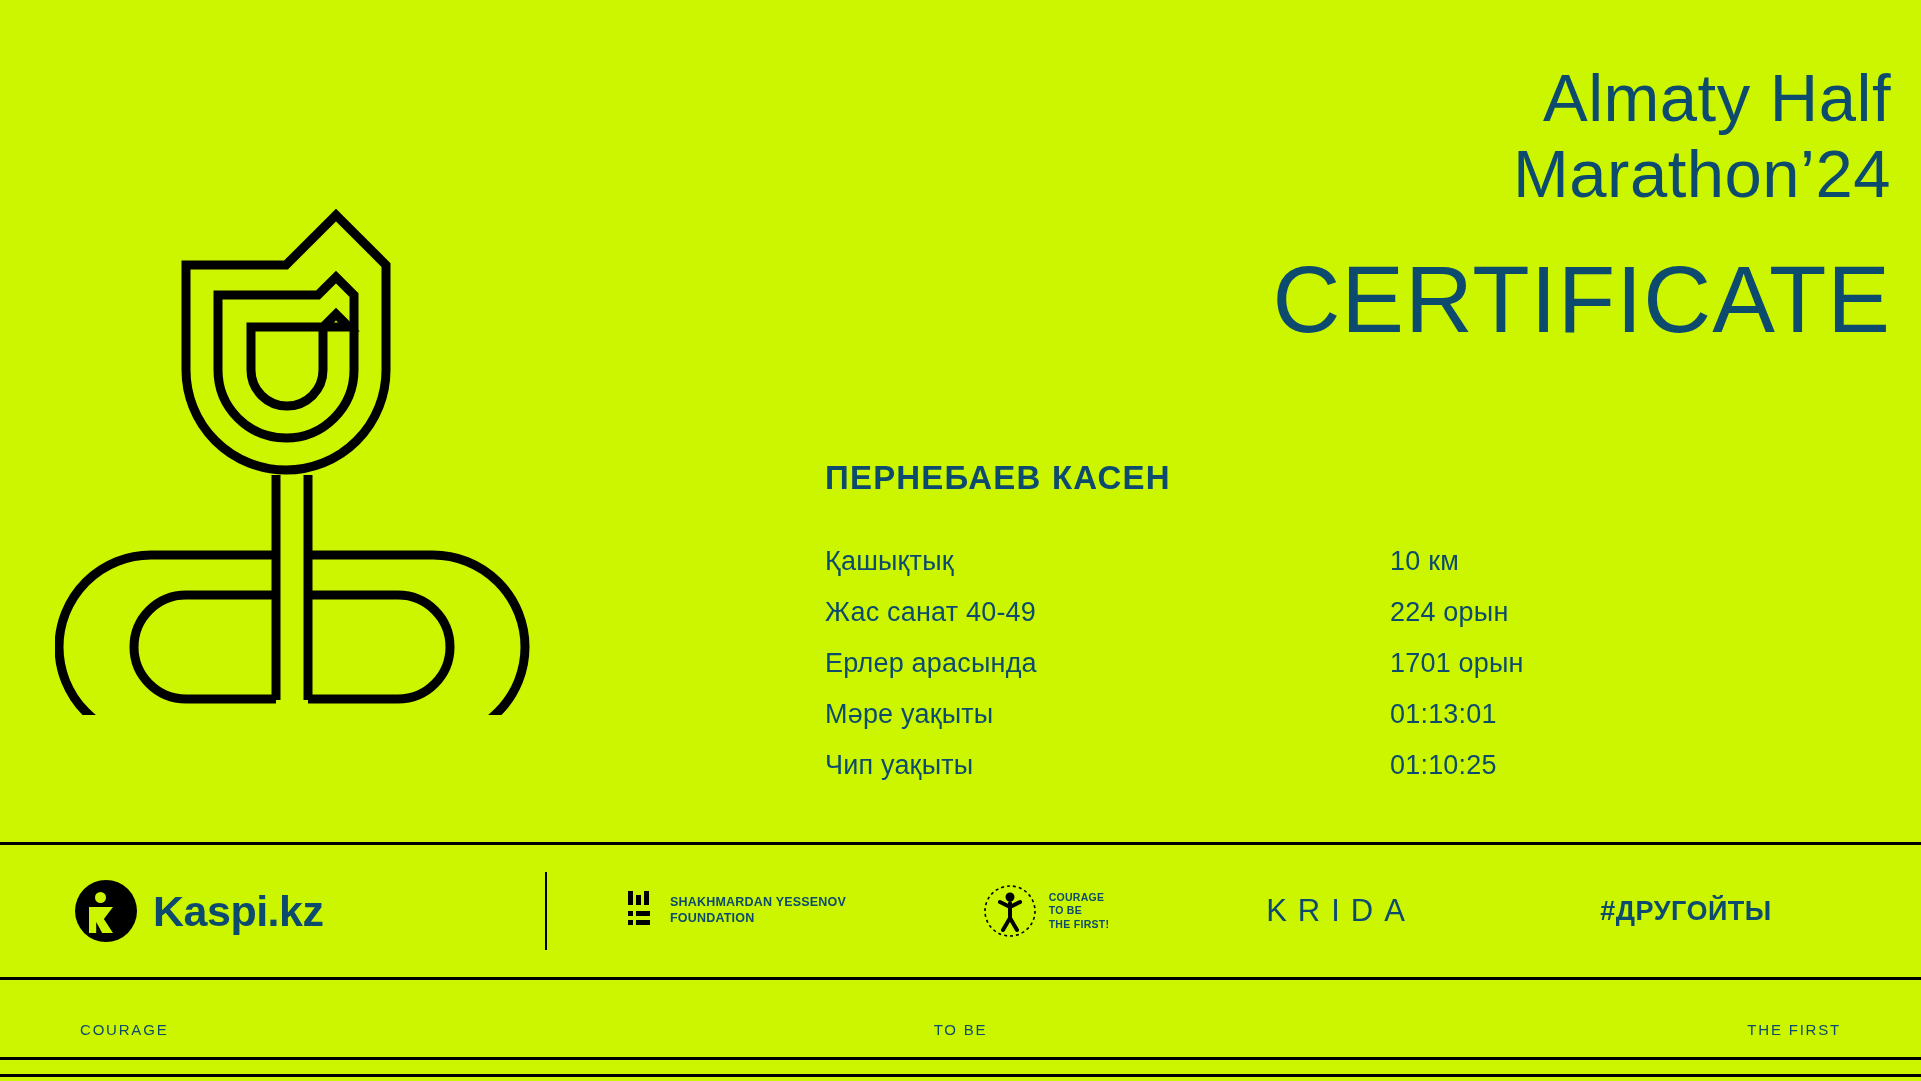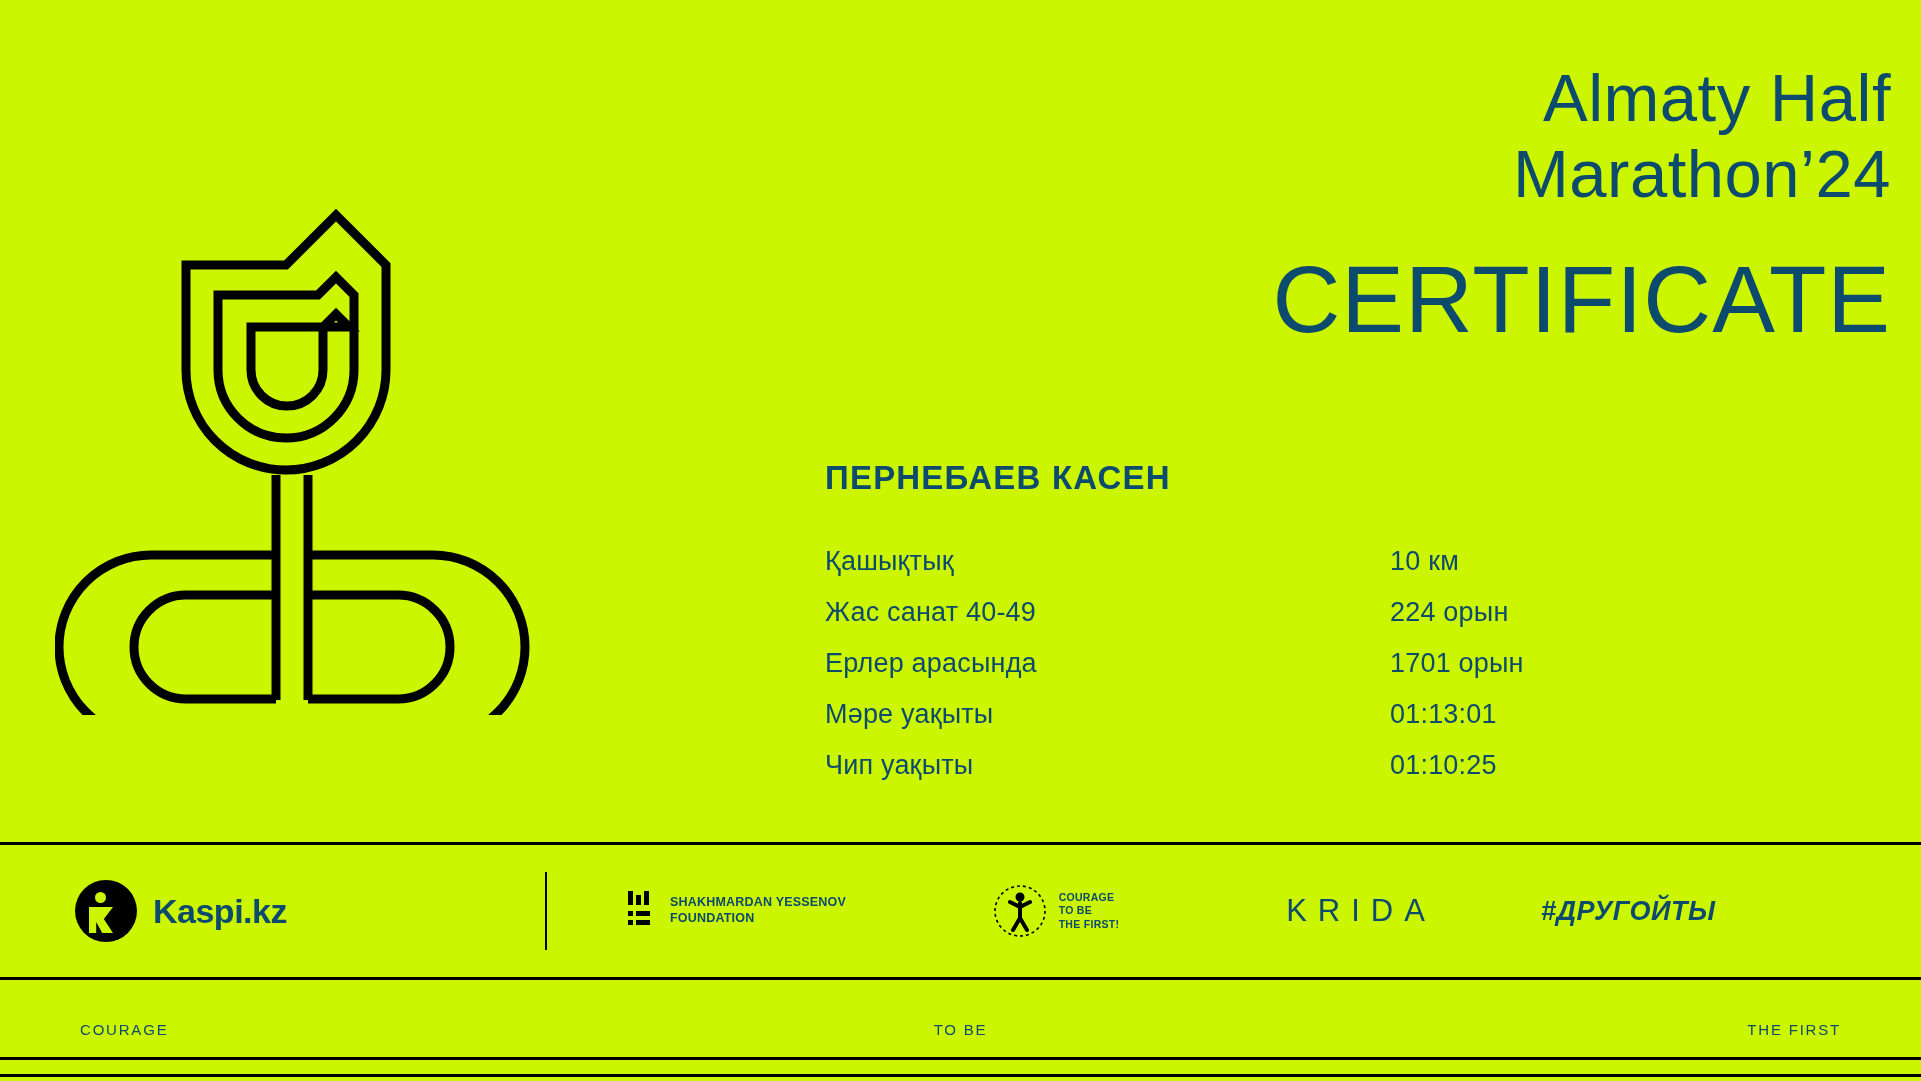--- a/index.html
+++ b/index.html
@@ -124,21 +124,21 @@
   }
   .kaspi-mark::after {
     content: "";
     position: absolute;
     left: 14px; top: 27px;
     width: 24px; height: 26px;
     background: #ccf600;
     clip-path: polygon(38% 0, 100% 0, 62% 46%, 100% 100%, 55% 100%, 30% 58%, 30% 100%, 0 100%, 0 0);
   }
   .kaspi-word {
-    font-size: 34px;
+    font-size: 43px;
     font-weight: bold;
     letter-spacing: -0.5px;
   }
   .sp-sep {
     width: 2px;
     height: 78px;
     background: #000;
     flex: none;
   }
   .sp-yessenov { width: 380px; }
@@ -158,21 +158,21 @@
     letter-spacing: 0.3px;
     white-space: pre-line;
     margin-left: 8px;
   }
   .sp-krida { width: 360px; }
   .krida-word {
     font-size: 31px;
     letter-spacing: 11px;
     font-weight: 400;
   }
-  .sp-drugoy { width: 330px; justify-content: flex-start; padding-right: 50px; font-style: italic; }
+  .sp-drugoy { width: 330px; justify-content: center; padding-right: 70px; }
   .drugoy-word {
     font-size: 27px;
     font-weight: bold;
     letter-spacing: 0.5px;
   }
 
   .divider-mid {
     position: absolute;
     left: 0; right: 0;
     top: 977px;

